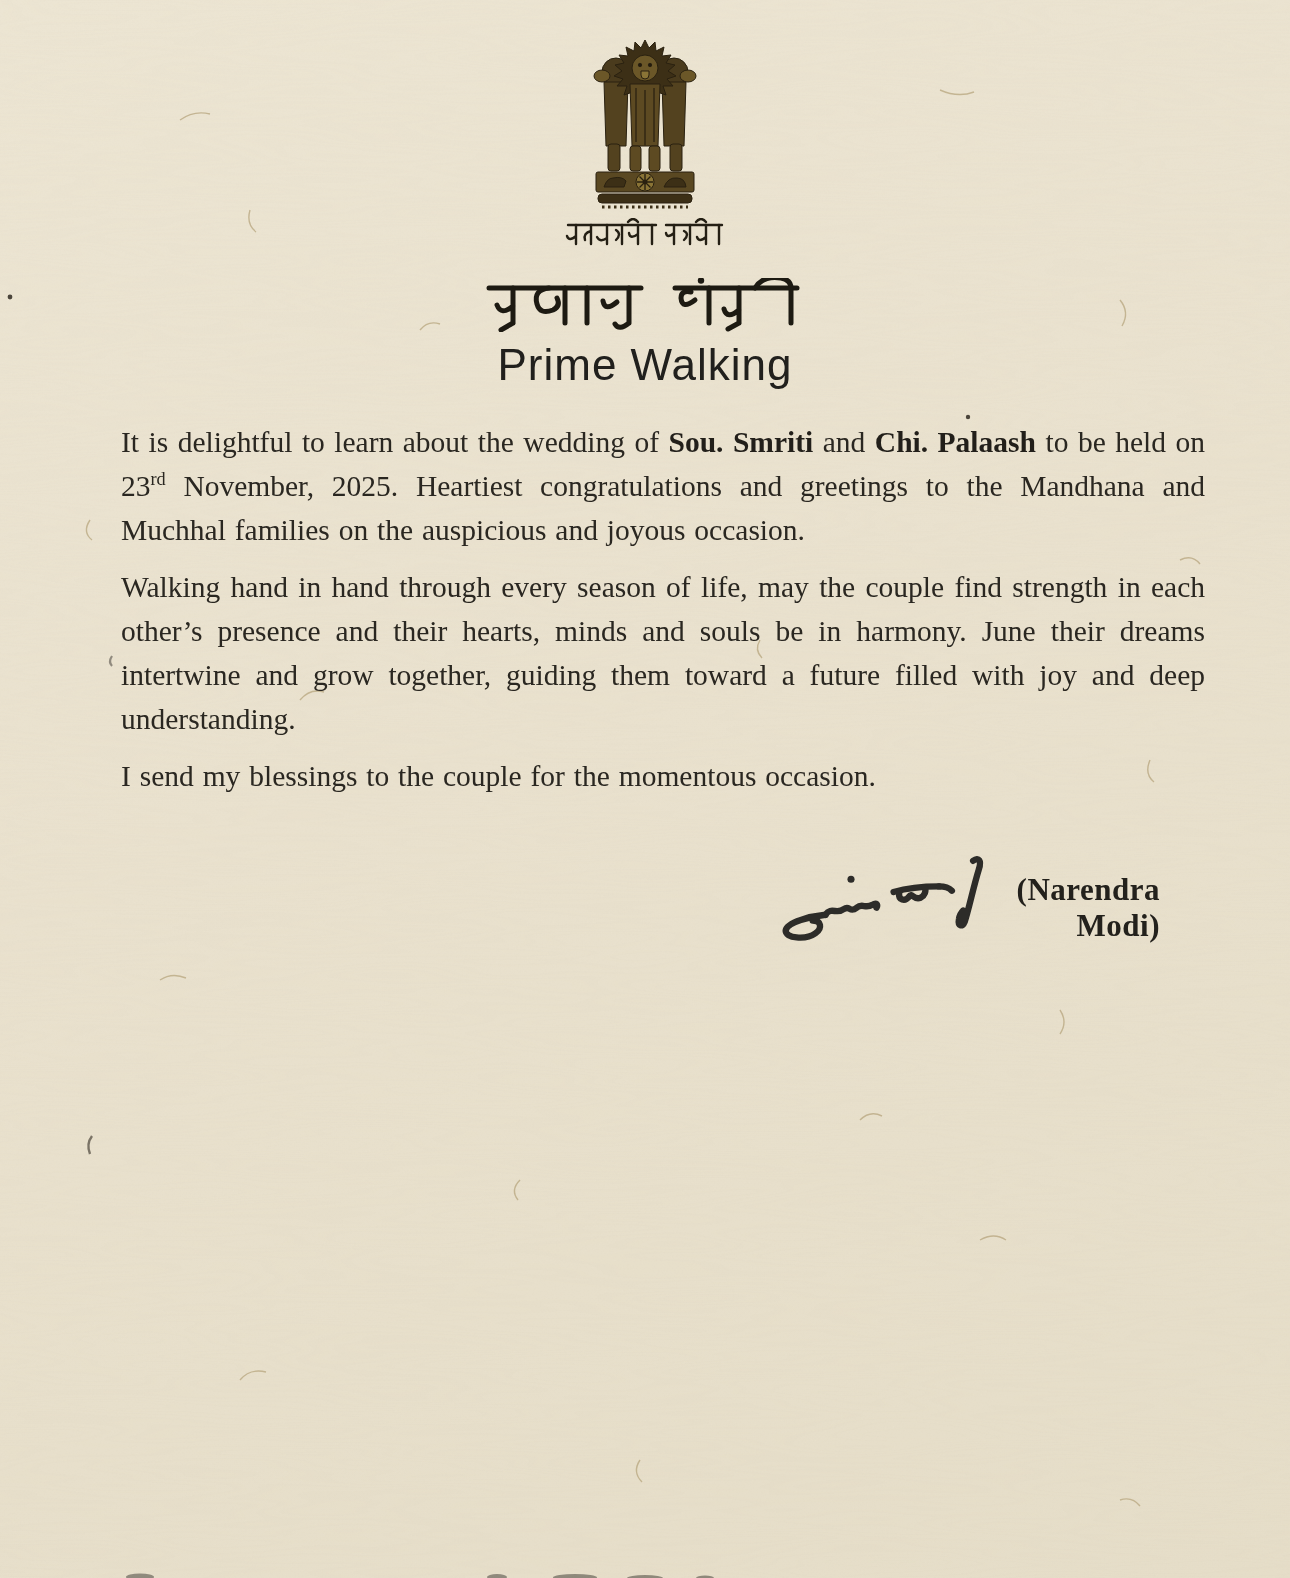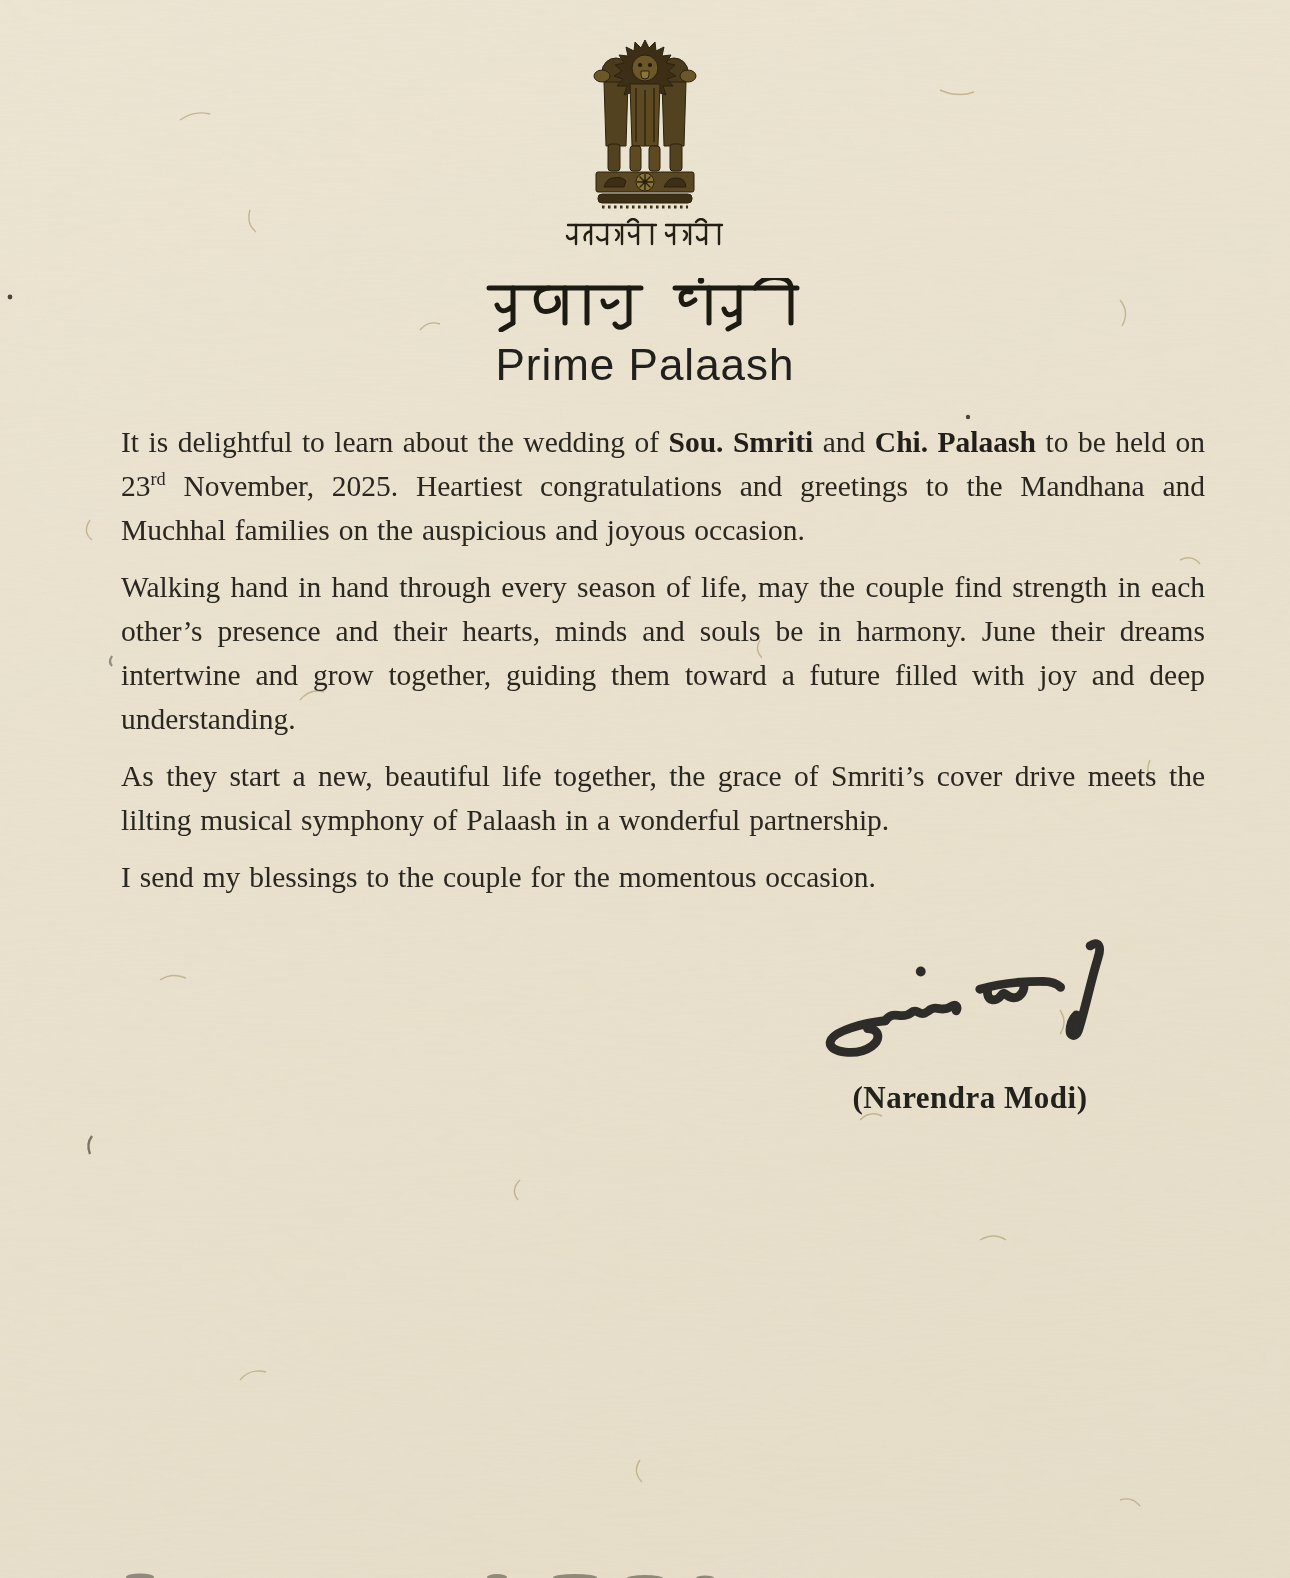--- a/index.html
+++ b/index.html
@@ -39,22 +39,22 @@
     margin:0 0 13px 0;
     font-size:29.5px;line-height:44px;
     text-align:justify;
     word-spacing:1.5px;
     color:#2a2721;
   }
   .para b{font-weight:700;color:#221f1a;}
   sup{font-size:0.62em;line-height:0;vertical-align:super;}
   .sig-block{
     margin:26px 130px 0 0;
-    display:flex;flex-direction:column;align-items:center;
-    float:right;width:380px;text-align:left;
+    display:flex;flex-direction:row;align-items:center;
+    float:right;width:380px;text-align:right;
   }
   .sig-name{
     margin-top:12px;
     font-size:31px;font-weight:700;color:#23211c;letter-spacing:0.5px;
   }
   .bottom-smudge{position:absolute;left:0;bottom:0;z-index:2;pointer-events:none;}
 </style>
 </head>
 <body>
 
@@ -165,29 +165,28 @@
             <path d="M134 24 q-12 10 -14 -1 M146 10 V45 M146 45 q-10 8 -14 1"></path>
             <path d="M192 10 H314"></path>
             <circle cx="218" cy="2.5" r="3.2" fill="#1d1a12" stroke="none"></circle>
             <path d="M212 22 q-13 10 -14 -2 q0 -8 10 -6 M226 10 V45"></path>
             <path d="M256 10 V45 M256 32 q-12 10 -15 -1 M256 45 l-11 6"></path>
             <path d="M272 10 q8 -13 26 -10 q10 2 10 10 M308 10 V45"></path>
           </g>
         </svg>
       </div>
 
-      <div class="pm-title">Prime Palaash</div>
+      <div class="pm-title">Prime Walking</div>
 
     </div>
 
     <div class="body-text">
       <p class="para"><span>It is delightful to learn about the wedding of </span><b>Sou. Smriti</b><span> and </span><b>Chi. Palaash</b><span> to be held on 23</span><sup>rd</sup><span> November, 2025. Heartiest congratulations and greetings to the Mandhana and Muchhal families on the auspicious and joyous occasion.</span></p>
 
       <p class="para">Walking hand in hand through every season of life, may the couple find strength in each other’s presence and their hearts, minds and souls be in harmony. June their dreams intertwine and grow together, guiding them toward a future filled with joy and deep understanding.</p>
-      <p class="para">As they start a new, beautiful life together, the grace of Smriti’s cover drive meets the lilting musical symphony of Palaash in a wonderful partnership.</p>
       <p class="para">I send my blessings to the couple for the momentous occasion.</p>
     </div>
 
     <div class="sig-block">
       <svg width="300" height="130" viewBox="0 0 300 132" role="img" aria-label="Narendra Modi (handwritten Devanagari signature)">
         <g stroke="#2d2c29" stroke-width="9" fill="none" stroke-linecap="round" stroke-linejoin="round">
           <circle cx="100" cy="34" r="5" fill="#2d2c29" stroke="none"></circle>
           <path d="M64 84 C 44 86, 10 94, 8 106 C 7 117, 36 120, 50 110 C 60 103, 58 92, 46 92"></path>
           <path d="M64 84 C 72 72, 80 84, 90 76 C 98 70, 98 82, 108 74 C 116 67, 120 76, 130 70 C 136 66, 138 70, 136 74"></path>
           <path d="M160 52 C 180 46, 204 44, 224 44"></path>

